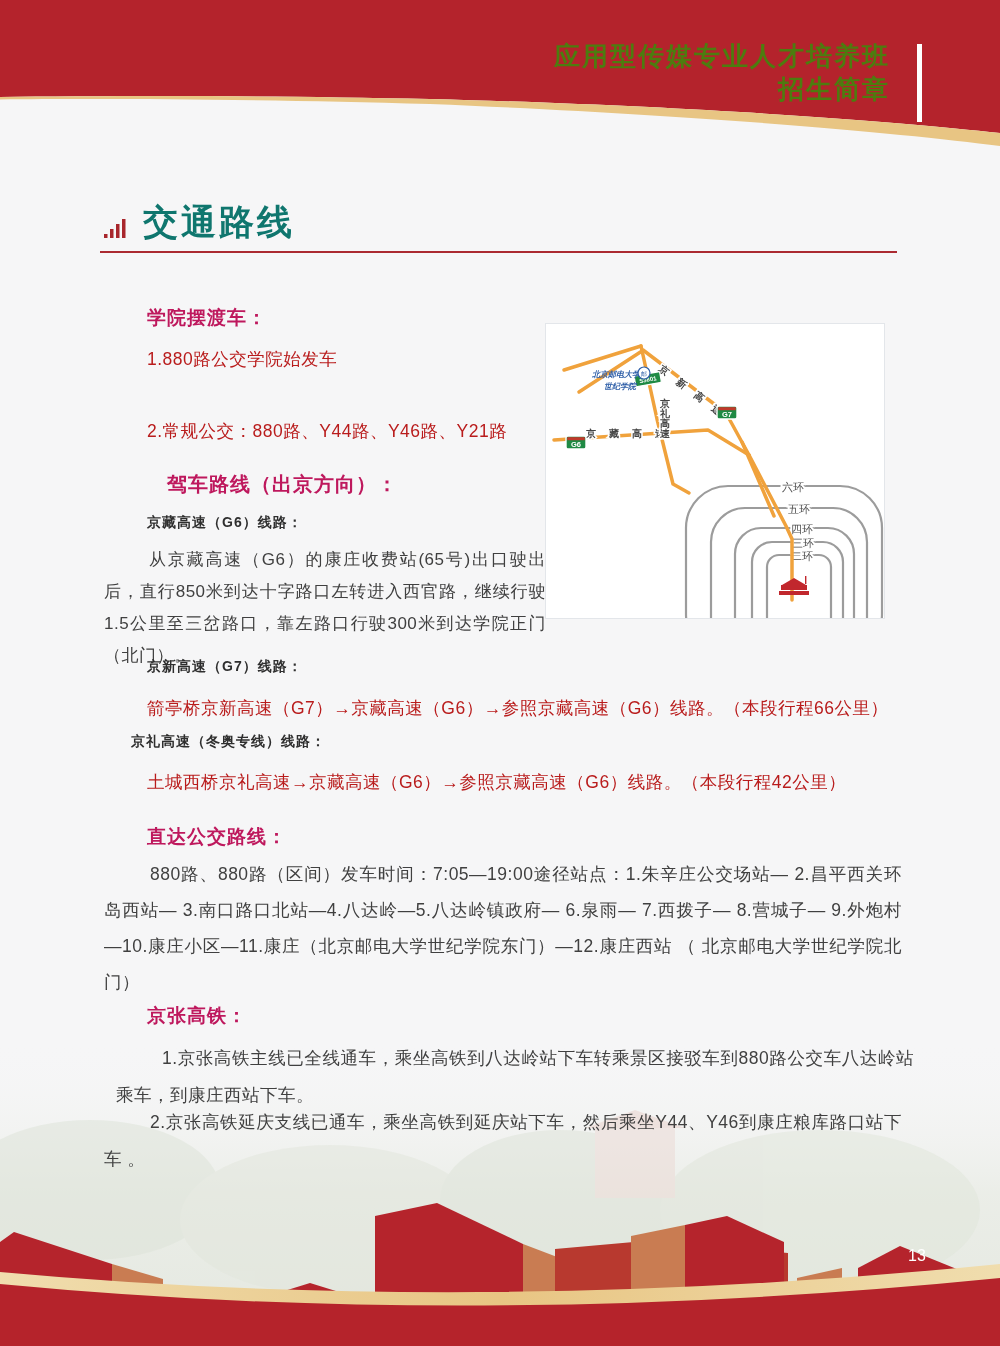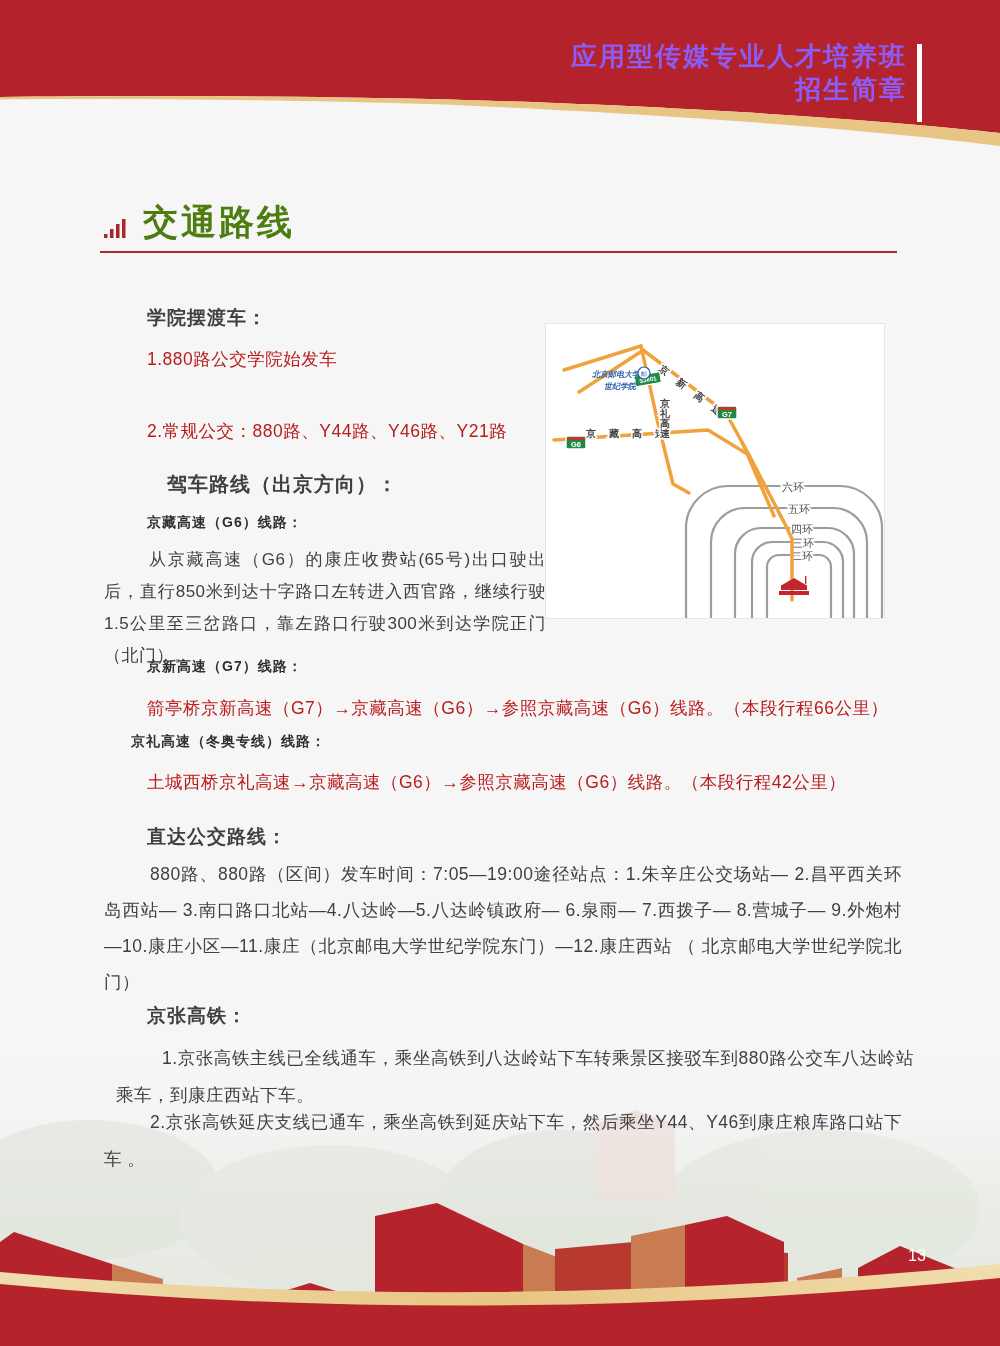--- a/index.html
+++ b/index.html
@@ -3,29 +3,29 @@
 <meta charset="utf-8">
 <style>
   html,body{margin:0;padding:0;}
   body{font-family:"Liberation Sans","DejaVu Sans",sans-serif;background:#d8d8d8;}
   .page{position:relative;width:1000px;height:1346px;margin:0 auto;background:#f6f6f7;overflow:hidden;}
   .abs{position:absolute;}
   svg text{font-family:"Liberation Sans","DejaVu Sans",sans-serif;}
 
   
   .hdr-svg{left:0;top:0;}
-  .hdr-text{right:93px;top:40px;text-align:right;color:#8b5cf6;font-weight:bold;
+  .hdr-text{right:110px;top:40px;text-align:right;color:#4d7c0f;font-weight:bold;
             font-size:26px;line-height:33px;letter-spacing:2px;}
 
   
-  .title{left:143px;top:199px;color:#4d7c0f;font-size:35px;font-weight:bold;letter-spacing:3px;}
+  .title{left:143px;top:199px;color:#0f766e;font-size:35px;font-weight:bold;letter-spacing:3px;}
   .title-rule{left:100px;top:251px;width:797px;height:2px;background:#ab2a31;}
 
   
-  .h1b{color:#404040;font-weight:bold;font-size:20px;letter-spacing:1px;}
+  .h1b{color:#be185d;font-weight:bold;font-size:20px;letter-spacing:1px;}
   .h2b{color:#2e2e2e;font-weight:bold;font-size:14px;letter-spacing:1px;}
   .txt{color:#b91c1c;font-size:17.5px;letter-spacing:.5px;}
   .para{color:#404040;font-size:17.5px;letter-spacing:.5px;text-align:justify;}
 
   .map-panel{left:545px;top:323px;width:340px;height:296px;background:#ffffff;border:1px solid #e3e6ea;box-sizing:border-box;}
 
   .pagenum{left:897px;top:1247px;width:40px;text-align:center;color:#ffffff;font-size:16px;}
 </style>
 </head>
 <body>

